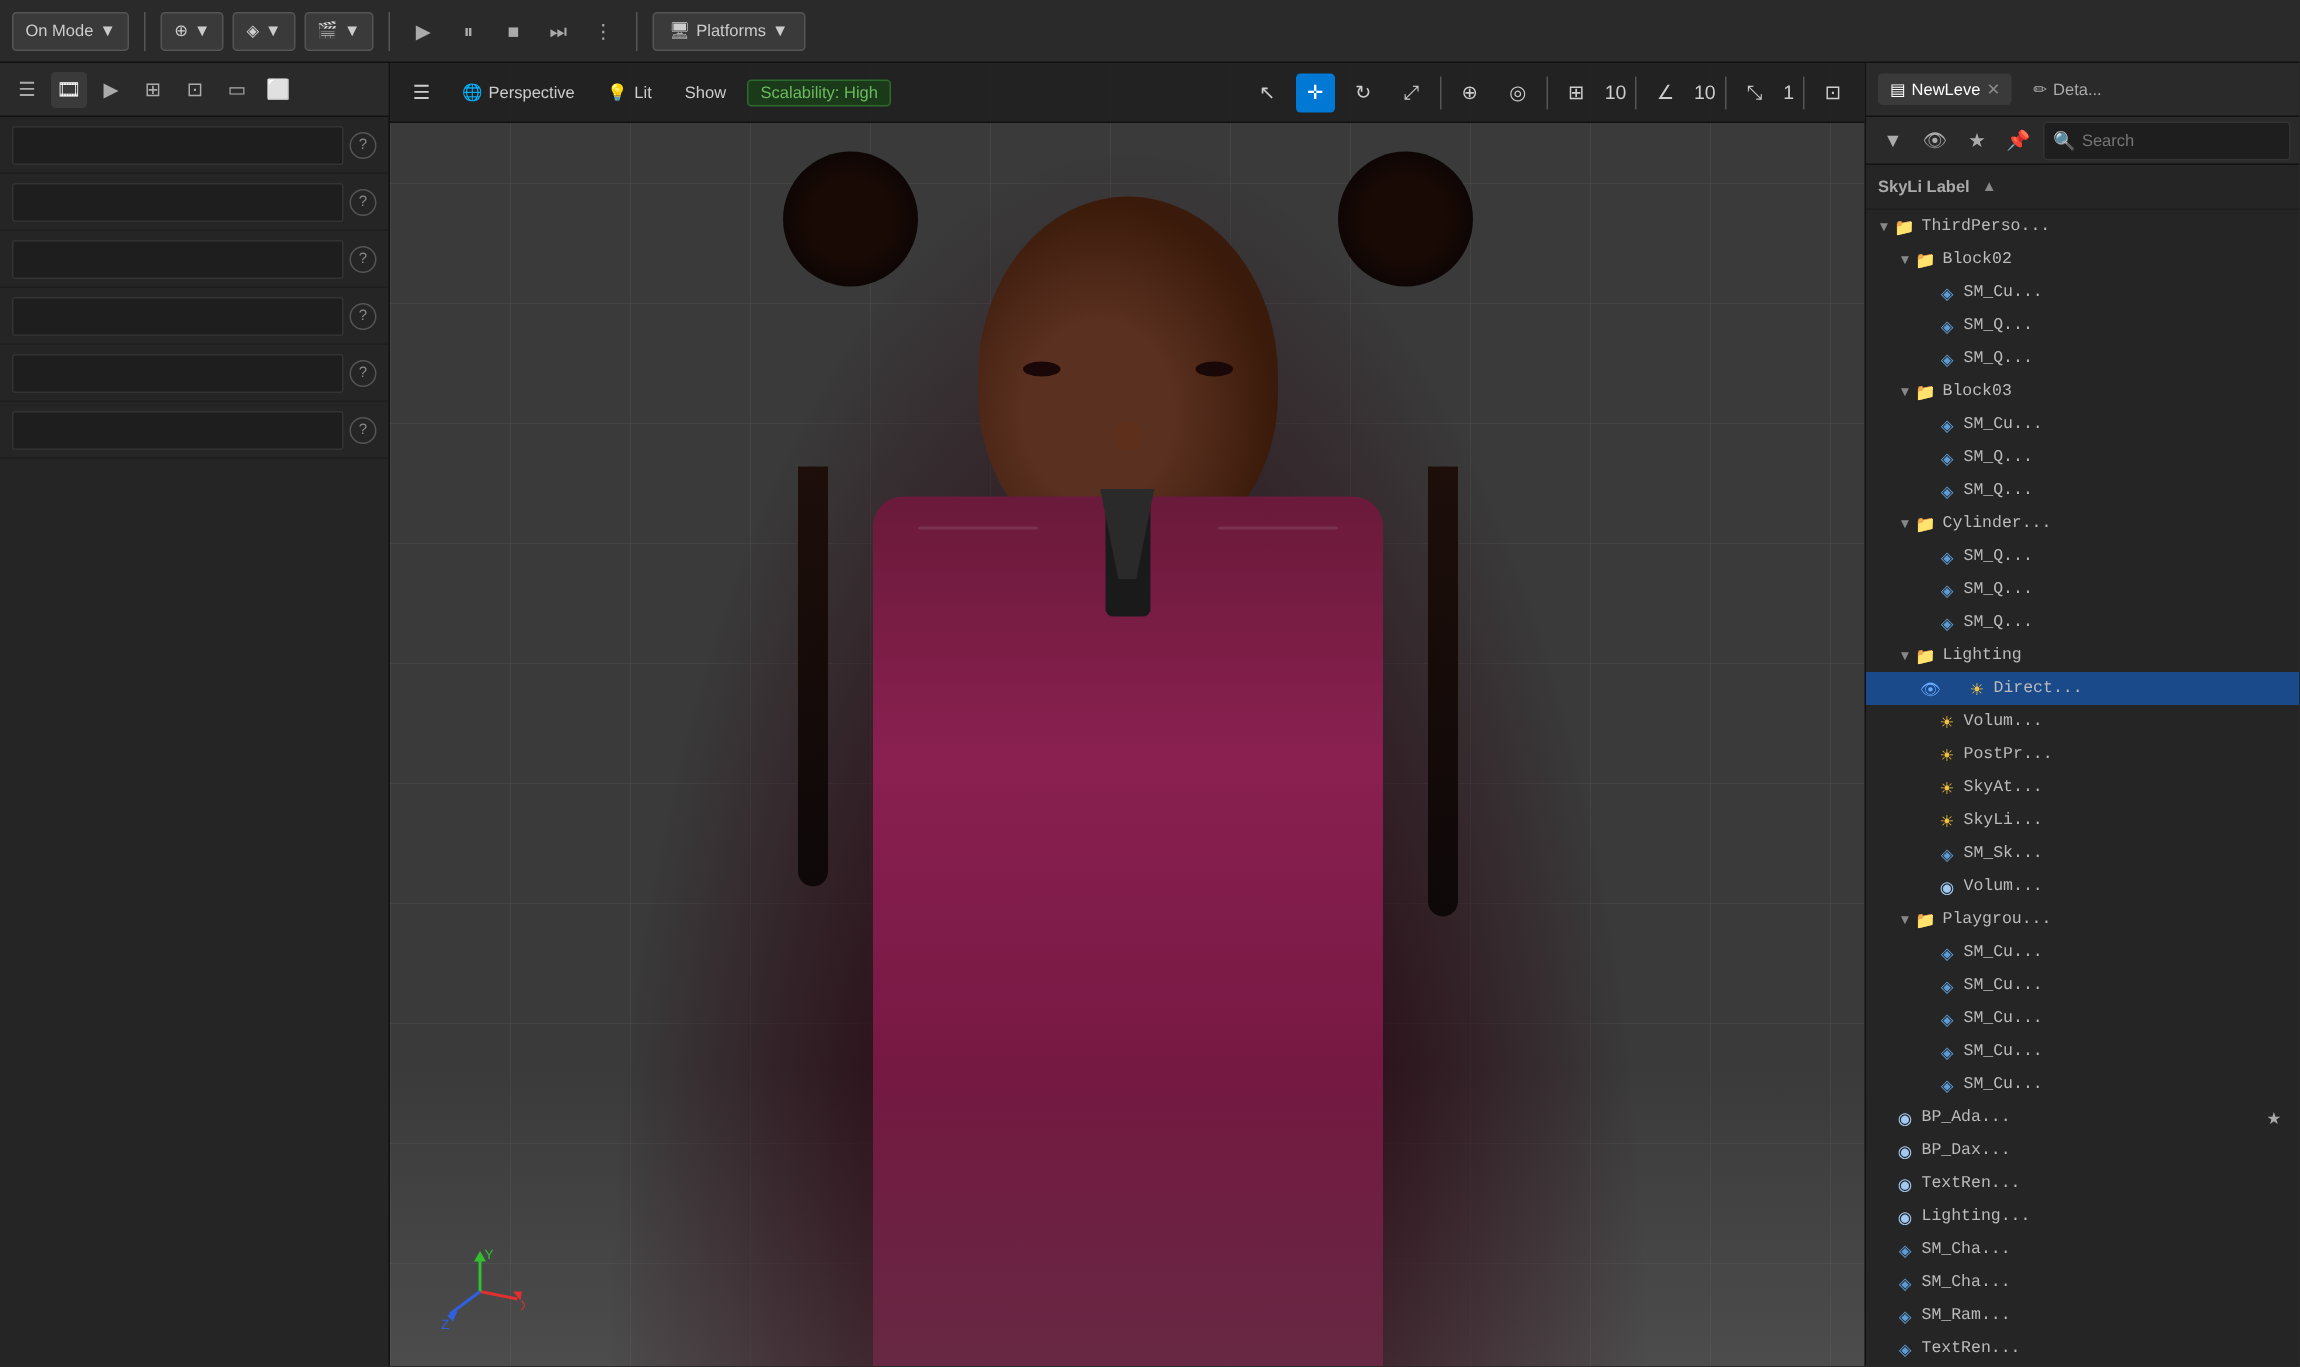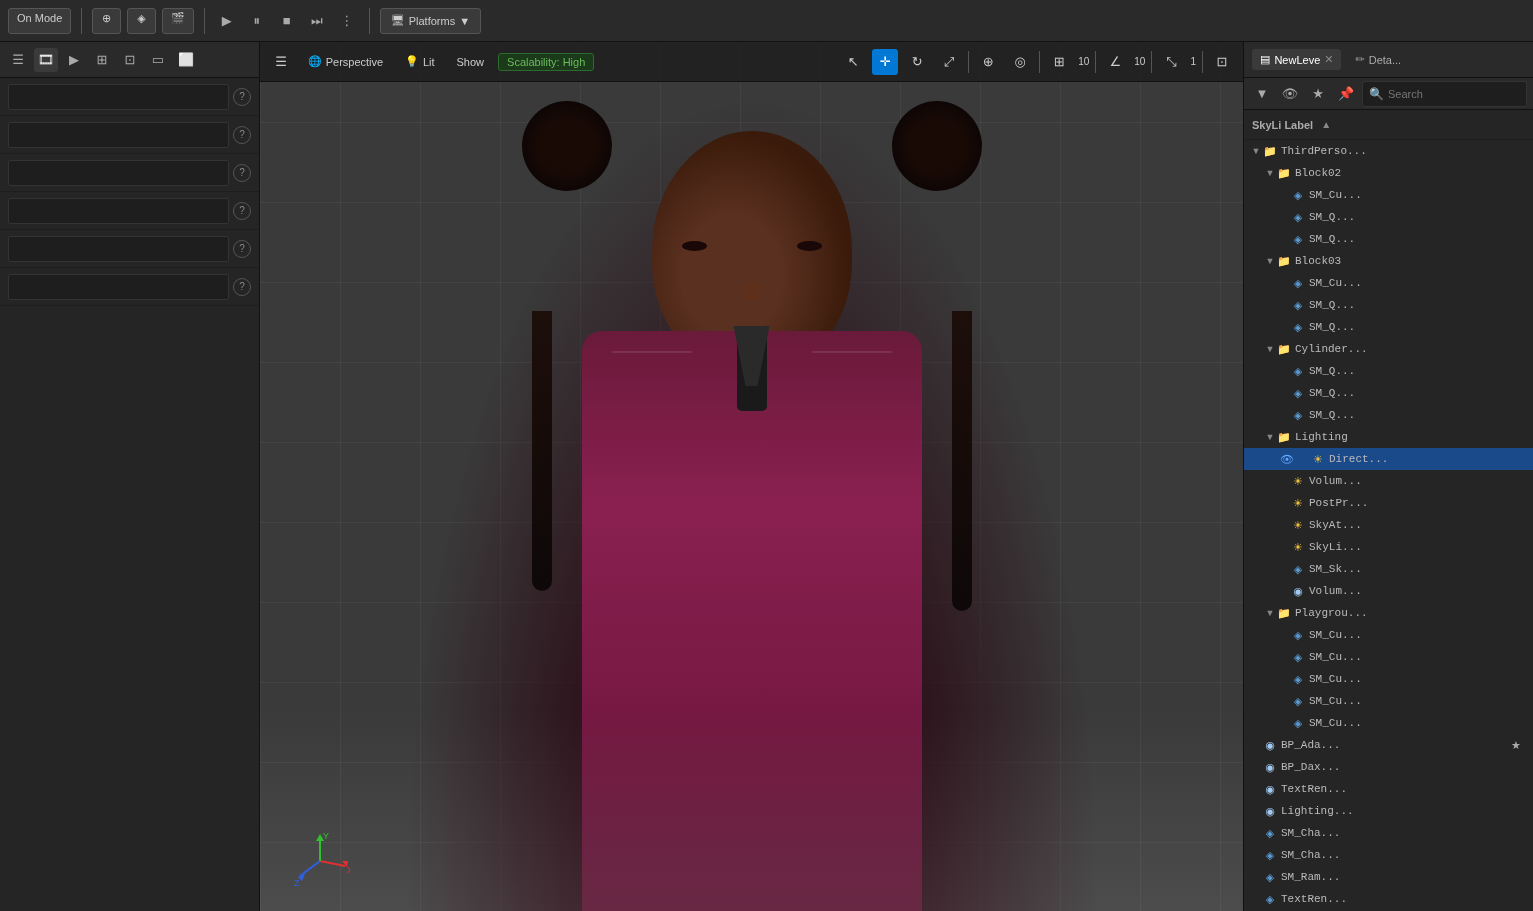--- a/index.html
+++ b/index.html
@@ -29,23 +29,22 @@
     .toolbar-btn {
       background: #3a3a3a;
       border: 1px solid #555;
       border-radius: 3px;
       color: #ccc;
       padding: 3px 8px;
       font-size: 11px;
       cursor: pointer;
       display: flex;
       align-items: center;
-      gap: 15px;
+      gap: 4px;
       height: 26px;
-      flex-direction: column;
     }
     .toolbar-separator { width: 1px; height: 26px; background: #555; margin: 0 4px; }
     .play-btn { color: #6dba5e; font-size: 14px; }
     .pause-btn { color: #ccc; font-size: 14px; }
     .stop-btn { color: #ccc; font-size: 12px; }
     .platforms-btn {
       background: #3a3a3a;
       border: 1px solid #555;
       border-radius: 3px;
       color: #ccc;
@@ -189,21 +188,21 @@
       padding: 2px 8px;
       border-radius: 3px;
       font-size: 11px;
     }
     .vp-spacer { flex: 1; }
     .vp-number-input {
       display: flex;
       align-items: center;
       gap: 2px;
       color: #ccc;
-      font-size: 10px;
+      font-size: 13px;
     }
 
     
     .viewport-bg {
       position: absolute;
       top: 0; left: 0; right: 0; bottom: 0;
       background-color: #3a3a3a;
       background-image:
         linear-gradient(rgba(80,80,80,0.4) 1px, transparent 1px),
         linear-gradient(90deg, rgba(80,80,80,0.4) 1px, transparent 1px);

